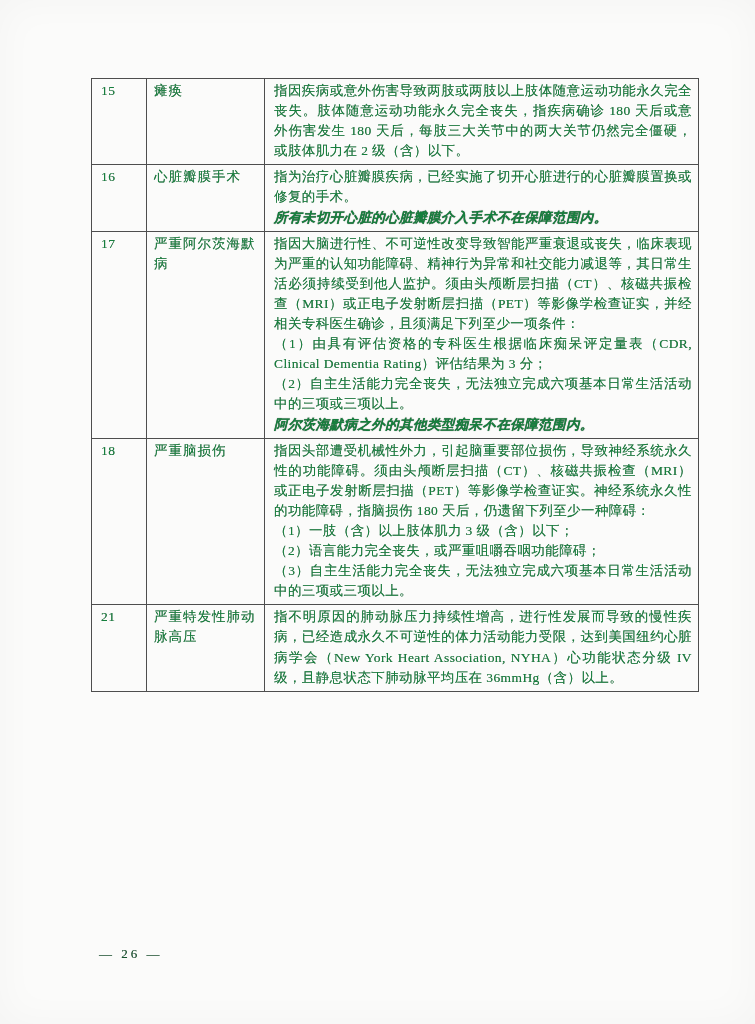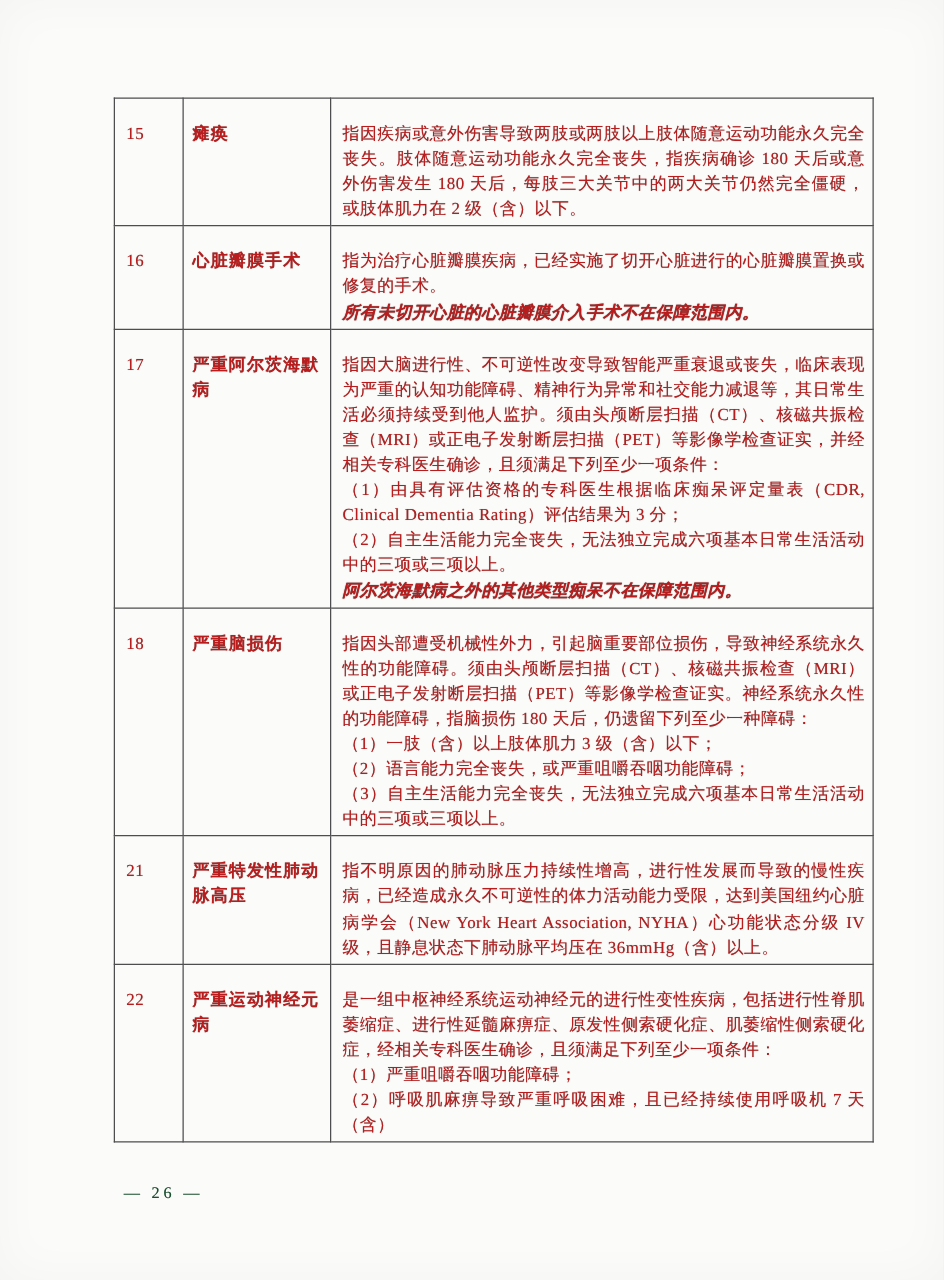--- a/index.html
+++ b/index.html
@@ -21,27 +21,27 @@
     left:91px;top:78px;
     width:577px;
     border-collapse:collapse;
     table-layout:fixed;
     font-size:13.5px;
     letter-spacing:0.4px;
   }
   .scan-table td{
     border:1px solid #4e4e4e;
     vertical-align:top;
-    padding:18px 5px 3px 7px;
+    padding:2px 5px 3px 7px;
     line-height:20.1px;
-    color:#b91c1c;
+    color:#15803d;
     text-shadow:0 0 0.6px rgba(40,40,40,0.55);
   }
   td.c-no{width:40px;padding-left:9px;}
-  td.c-name{width:105px;letter-spacing:1px;font-weight:bold;}
+  td.c-name{width:105px;letter-spacing:1px;}
   td.c-desc{width:418px;padding-left:9px;padding-right:6px;text-align:justify;margin-left:16px;}
   .c-desc p{margin:0;}
   .c-desc p.bold{font-weight:bold;text-shadow:0 0 0.8px rgba(20,20,20,0.8);font-style:italic;}
   .page-number{
     position:absolute;
     left:99px;top:946px;
     font-size:13px;
     letter-spacing:3px;
     color:#14532d;
     text-shadow:0 0 0.5px rgba(40,40,40,0.5);
@@ -95,25 +95,16 @@
 
 
   <tr>
     <td class="c-no">21</td>
     <td class="c-name">严重特发性肺动脉高压</td>
     <td class="c-desc">
             <p>指不明原因的肺动脉压力持续性增高，进行性发展而导致的慢性疾病，已经造成永久不可逆性的体力活动能力受限，达到美国纽约心脏病学会（New York Heart Association, NYHA）心功能状态分级 IV 级，且静息状态下肺动脉平均压在 36mmHg（含）以上。</p>
           </td>
   </tr>
 
-  <tr>
-    <td class="c-no">22</td>
-    <td class="c-name">严重运动神经元病</td>
-    <td class="c-desc">
-            <p>是一组中枢神经系统运动神经元的进行性变性疾病，包括进行性脊肌萎缩症、进行性延髓麻痹症、原发性侧索硬化症、肌萎缩性侧索硬化症，经相关专科医生确诊，且须满足下列至少一项条件：</p>
-            <p>（1）严重咀嚼吞咽功能障碍；</p>
-            <p>（2）呼吸肌麻痹导致严重呼吸困难，且已经持续使用呼吸机 7 天（含）</p>
-          </td>
-  </tr>
 </tbody>
   </table>
   <div class="page-number">— 26 —</div>
 </div>
 
 </body></html>

